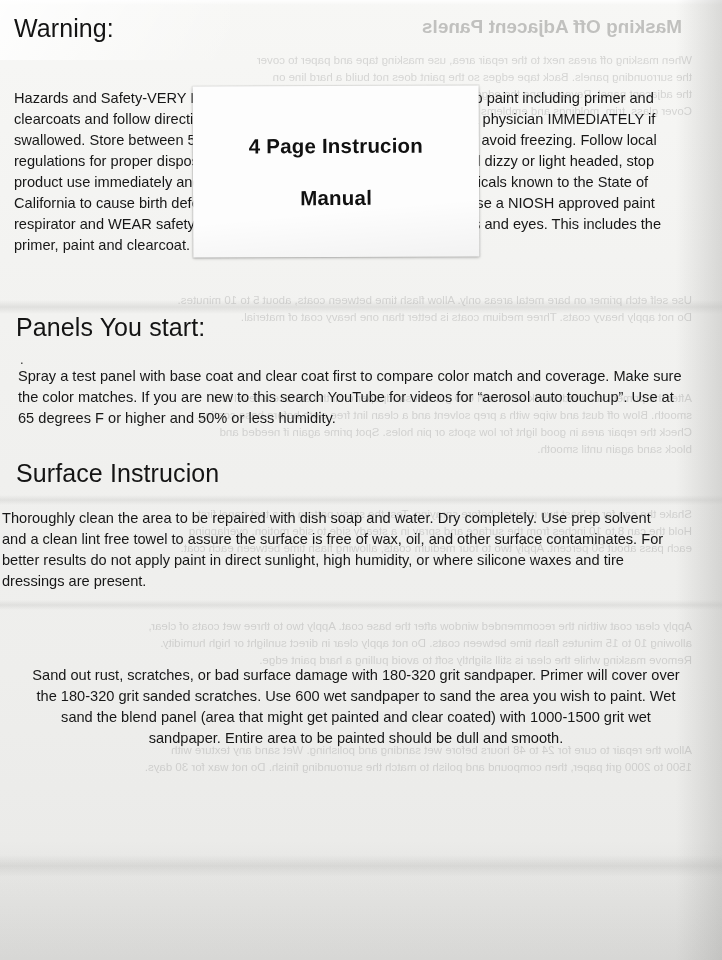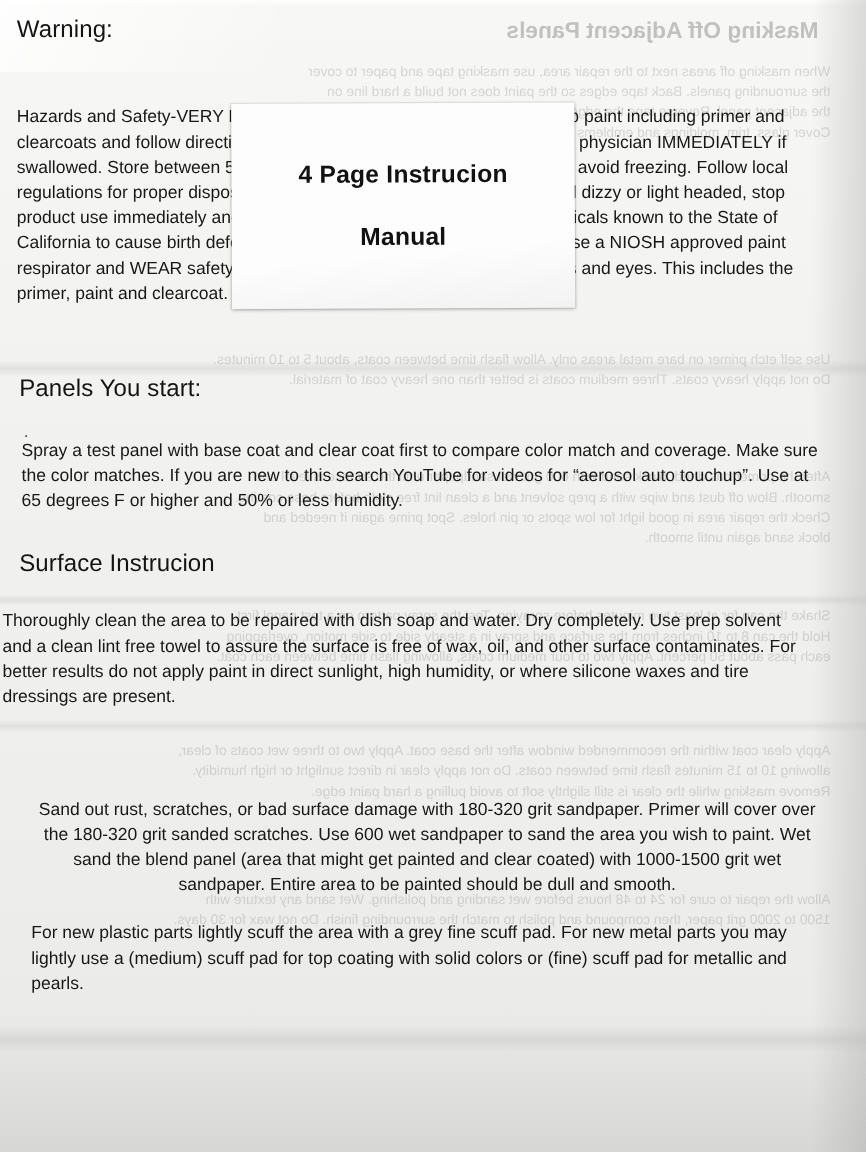--- a/index.html
+++ b/index.html
@@ -97,21 +97,21 @@
     position: absolute;
     left: 0; top: 0;
     width: 722px;
     height: 960px;
     color: #1b1b1b;
   }
   h1.heading {
     position: absolute;
     margin: 0;
     font-weight: normal;
-    font-size: 20px;
+    font-size: 25px;
     letter-spacing: 0.1px;
     color: #141414;
   }
   p.body {
     position: absolute;
     margin: 0;
     font-size: 14.6px;
     line-height: 21px;
     color: #171717;
   }
@@ -221,20 +221,19 @@
     <p class="body p-warning">Hazards and Safety-VERY IMPORTANT. Read all labels on the touch-up paint including primer and clearcoats and follow directions. KEEP AWAY FROM CHILDREN. Call a physician IMMEDIATELY if swallowed. Store between 50F and 120F. DO NOT STORE IN CAR and avoid freezing. Follow local regulations for proper disposal. Use with adequate ventilation. If you feel dizzy or light headed, stop product use immediately and call physician. This product contains chemicals known to the State of California to cause birth defects, cancer and other reproductive harm. Use a NIOSH approved paint respirator and WEAR safety goggles when painting to protect your lungs and eyes. This includes the primer, paint and clearcoat.</p>
 
     <h1 class="heading h-before">Panels You start:</h1>
     <div class="dot-before">.</div>
     <p class="body p-before">Spray a test panel with base coat and clear coat first to compare color match and coverage. Make sure the color matches.  If you are new to this search YouTube for videos for “aerosol auto touchup”.  Use at 65 degrees F or higher and 50% or less humidity.</p>
 
     <h1 class="heading h-surface">Surface Instrucion</h1>
     <p class="body p-surface">Thoroughly clean the area to be repaired with dish soap and water.  Dry completely. Use prep solvent and a clean lint free towel to assure the surface is free of wax, oil, and other surface contaminates. For better results do not apply paint in direct sunlight, high humidity, or where silicone waxes and tire dressings are present.</p>
 
     <p class="body p-sanding1">Sand out rust, scratches, or bad surface damage with 180-320 grit sandpaper. Primer will cover over the 180-320 grit sanded scratches. Use 600 wet sandpaper to sand the area you wish to paint. Wet sand the blend panel (area that might get painted and clear coated) with 1000-1500 grit wet sandpaper. Entire area to be painted should be dull and smooth.</p>
-    <p class="body p-sanding2">For new plastic parts lightly scuff the area with a grey fine scuff pad. For new metal parts you may lightly use a (medium) scuff pad for top coating with solid colors or (fine) scuff pad for metallic and pearls.</p>
   </div>
 
   <div id="label">
     <div class="lbl-line">4 Page Instrucion</div>
     <div class="lbl-line second">Manual</div>
   </div>
 </div>
 
 </body></html>

